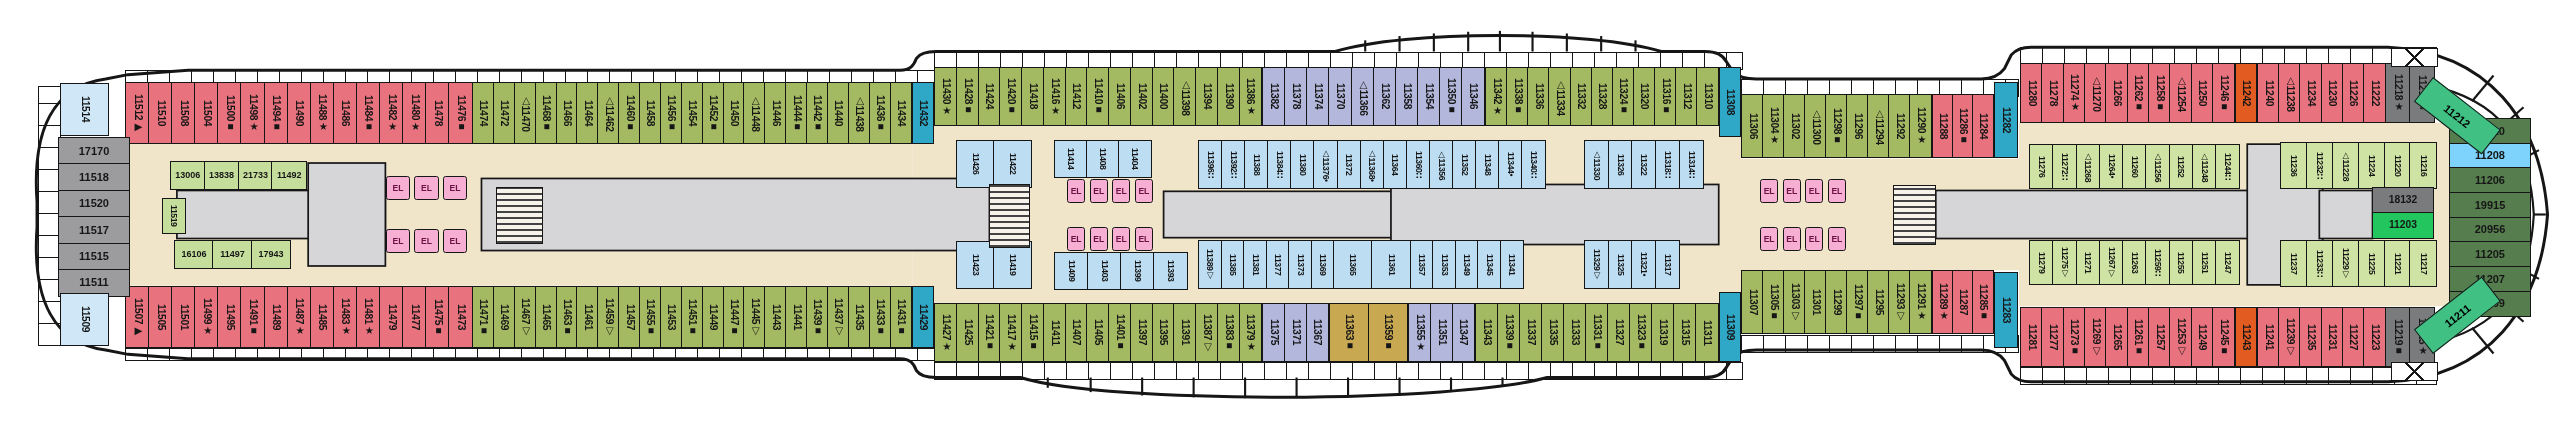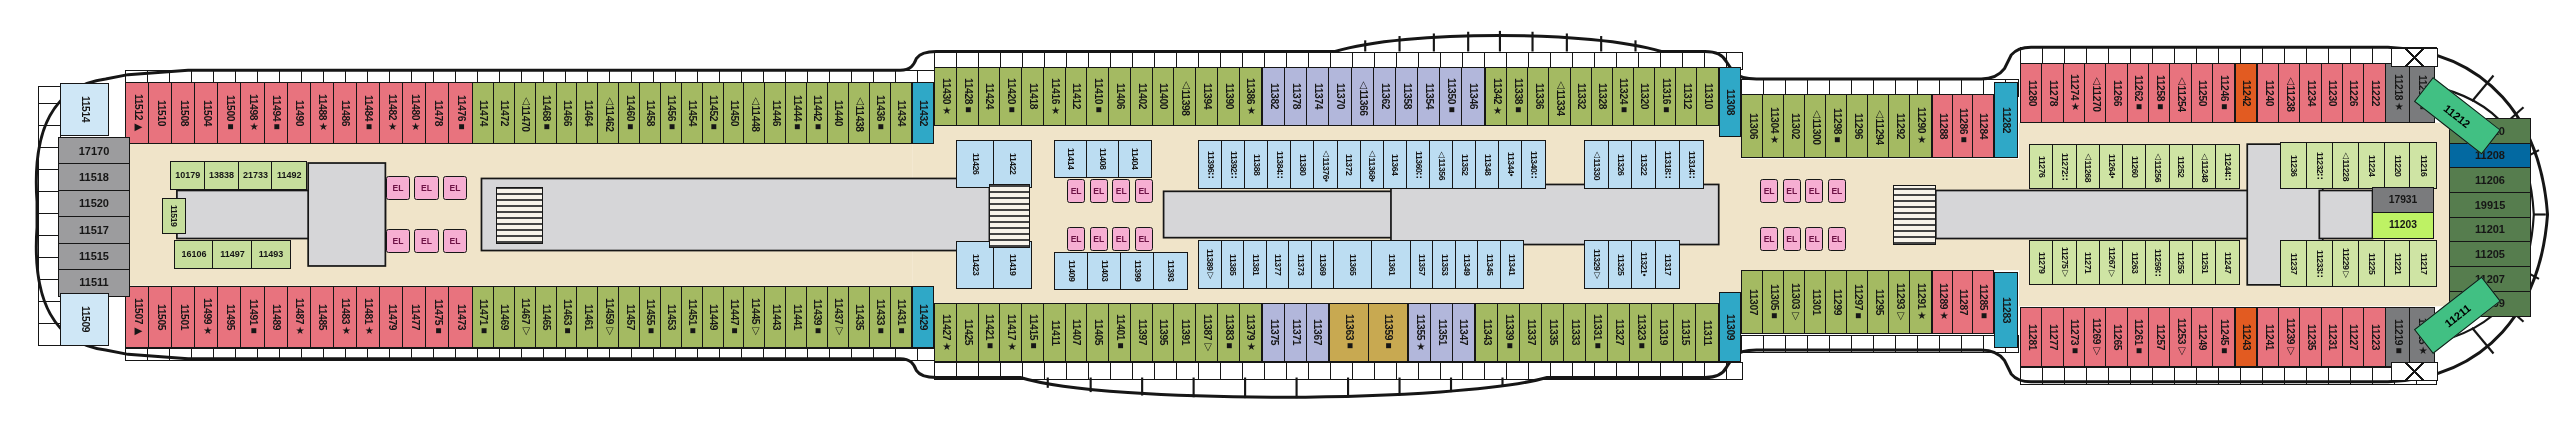--- a/index.html
+++ b/index.html
@@ -389,32 +389,32 @@
       <div class="cabin" style="background: rgb(156, 156, 158);">11518</div>
       <div class="cabin" style="background: rgb(156, 156, 158);">11520</div>
       <div class="cabin" style="background: rgb(156, 156, 158);">11517</div>
       <div class="cabin" style="background: rgb(156, 156, 158);">11515</div>
       <div class="cabin" style="background: rgb(156, 156, 158);">11511</div>
     </div>
   <div class="seg v" style="left:60px;top:293px;width:49px;height:53px;font-size:10.3px">
       <div class="cabin" style="background: rgb(207, 231, 246);">11509</div>
     </div>
   <div class="seg" style="left:170px;top:161px;width:137px;height:29px;font-size:9px">
-      <div class="cabin" style="background: rgb(198, 222, 156);">10179</div>
+      <div class="cabin" style="background: rgb(198, 222, 156);">13006</div>
       <div class="cabin" style="background: rgb(198, 222, 156);">13838</div>
       <div class="cabin" style="background: rgb(198, 222, 156);">21733</div>
       <div class="cabin" style="background: rgb(198, 222, 156);">11492</div>
     </div>
   <div class="seg v" style="left:162px;top:198px;width:24px;height:36px;font-size:8.6px">
       <div class="cabin" style="background: rgb(198, 222, 156);">11519</div>
     </div>
   <div class="seg" style="left:174px;top:240px;width:117px;height:29px;font-size:9px">
       <div class="cabin" style="background: rgb(198, 222, 156);">16106</div>
       <div class="cabin" style="background: rgb(198, 222, 156);">11497</div>
-      <div class="cabin" style="background: rgb(198, 222, 156);">11493</div>
+      <div class="cabin" style="background: rgb(198, 222, 156);">17943</div>
     </div>
 
   <div class="seg v" style="left:956px;top:140px;width:76px;height:48px;font-size:8.6px">
       <div class="cabin" style="background: rgb(188, 221, 242);">11426</div>
       <div class="cabin" style="background: rgb(188, 221, 242);">11422</div>
     </div>
   <div class="seg v" style="left:1054px;top:140px;width:98px;height:38px;font-size:8.6px">
       <div class="cabin" style="background: rgb(188, 221, 242);">11414</div>
       <div class="cabin" style="background: rgb(188, 221, 242);">11408</div>
       <div class="cabin" style="background: rgb(188, 221, 242);">11404</div>
@@ -508,29 +508,29 @@
   <div class="seg v" style="left:2280px;top:240px;width:157px;height:47px;font-size:8.6px">
       <div class="cabin" style="background: rgb(207, 228, 164);">11237</div>
       <div class="cabin" style="background: rgb(207, 228, 164);">11233∷</div>
       <div class="cabin" style="background: rgb(207, 228, 164);">11229▽</div>
       <div class="cabin" style="background: rgb(207, 228, 164);">11225</div>
       <div class="cabin" style="background: rgb(207, 228, 164);">11221</div>
       <div class="cabin" style="background: rgb(207, 228, 164);">11217</div>
     </div>
 
   <div class="seg col" style="left:2372px;top:187px;width:62px;height:52px;font-size:10.3px">
-      <div class="cabin" style="background: rgb(122, 123, 125);">17931</div>
-      <div class="cabin" style="background: #bef264;">11203</div>
+      <div class="cabin" style="background: rgb(122, 123, 125);">18132</div>
+      <div class="cabin" style="background: #22c55e;">11203</div>
     </div>
   <div class="seg col" style="left:2449px;top:118px;width:82px;height:199px;font-size:11px">
       <div class="cabin" style="background: rgb(86, 125, 78);">11210</div>
-      <div class="cabin" style="background: #0369a1;">11208</div>
+      <div class="cabin" style="background: #7dd3fc;">11208</div>
       <div class="cabin" style="background: rgb(86, 125, 78);">11206</div>
       <div class="cabin" style="background: rgb(86, 125, 78);">19915</div>
-      <div class="cabin" style="background: rgb(86, 125, 78);">11201</div>
+      <div class="cabin" style="background: rgb(86, 125, 78);">20956</div>
       <div class="cabin" style="background: rgb(86, 125, 78);">11205</div>
       <div class="cabin" style="background: rgb(86, 125, 78);">11207</div>
       <div class="cabin" style="background: rgb(86, 125, 78);">11209</div>
     </div>
   <div class="diag" style="left: 2433px; top: 77px; width: 84px; height: 29px; transform: rotate(38deg); transform-origin: left top; background: rgb(65, 192, 131);">11212</div>
   <div class="diag" style="left: 2433px; top: 323px; width: 84px; height: 29px; transform: rotate(-38deg); transform-origin: left bottom; background: rgb(65, 192, 131);">11211</div>
 
   <div class="els" style="left:386px;top:176px;width:81px;height:24px">
       <div class="el">EL</div>
       <div class="el">EL</div>

